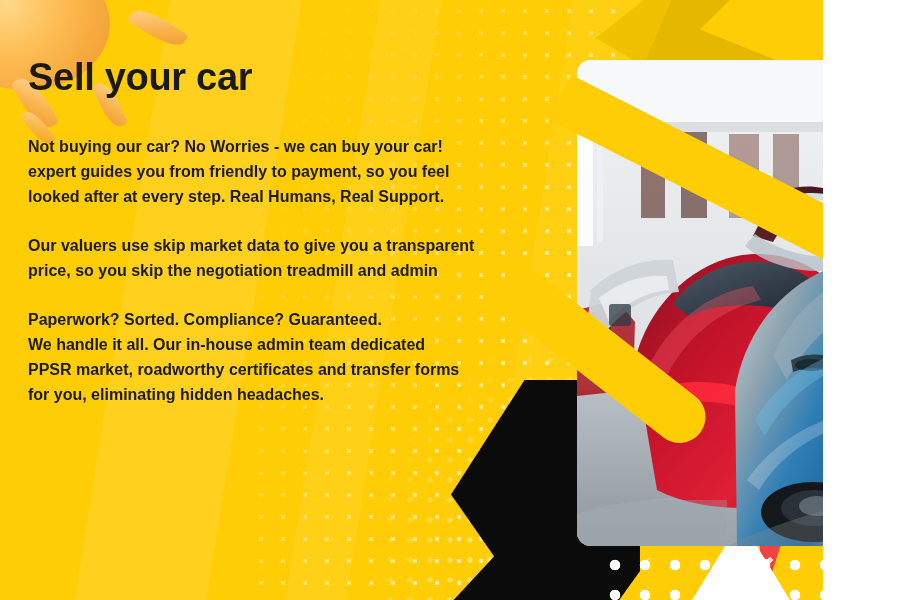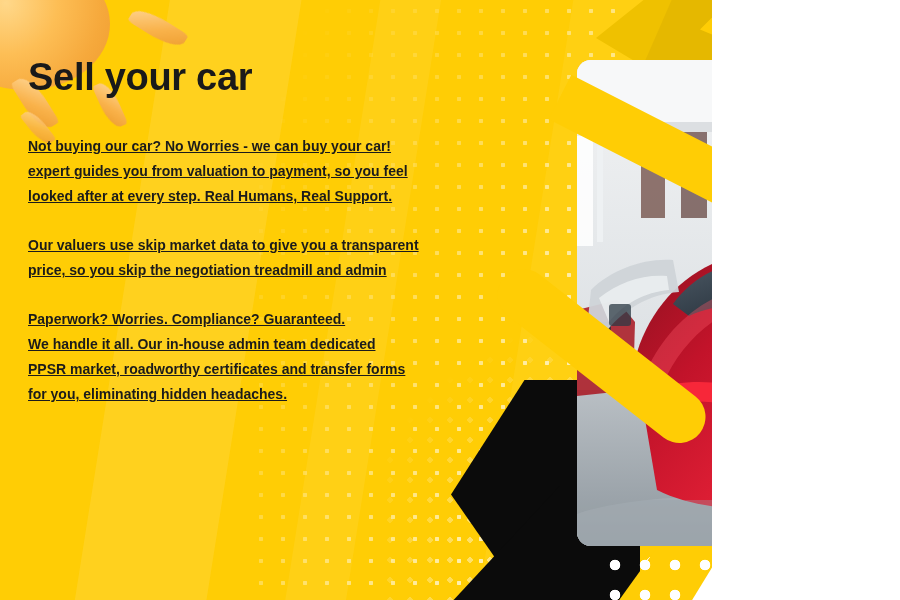--- a/index.html
+++ b/index.html
@@ -2,21 +2,21 @@
 <html><head>
 <meta charset="utf-8">
 <style>
   html,body{margin:0;padding:0;}
   body{
     width:900px;height:600px;overflow:hidden;
     font-family:"Liberation Sans", sans-serif;
     background:#ffffff;
   }
   #banner{
-    position:relative;width:712px;height:600px;overflow:hidden;
+    position:relative;width:823px;height:600px;overflow:hidden;
     background:#ef4444;
   }
 
   
   .yellow-field{
     position:absolute;left:0;top:0;width:760px;height:600px;
     background:#FFCD05;
   }
   .yellow-field-2{
     position:absolute;left:0;top:0;width:900px;height:120px;
@@ -154,23 +154,22 @@
   }
 
   
   .title{
     position:absolute;left:28px;top:56px;
     font-size:38px;font-weight:bold;color:#1A1A1A;
     letter-spacing:-.3px;
   }
   .body{
     position:absolute;left:28px;top:134px;width:540px;
-    font-size:14px;font-weight:bold;color:#1B1B1B;
+    font-size:16px;font-weight:bold;color:#1B1B1B;
     line-height:25px;
-    text-decoration:underline;
   }
   .para{margin:0 0 24px 0;}
   .para:last-child{margin-bottom:0;}
   .line{display:block;white-space:nowrap;}
 </style>
 </head>
 <body>
 
 <div id="banner">
 
@@ -297,28 +296,28 @@
   </div>
 
   <div class="diag-bar-top"></div>
   <div class="diag-bar"></div>
 
   <div class="title">Sell your car</div>
 
   <div class="body">
     <p class="para">
       <span class="line">Not buying our car? No Worries - we can buy your car!</span>
-      <span class="line">expert guides you from valuation to payment, so you feel</span>
+      <span class="line">expert guides you from friendly to payment, so you feel</span>
       <span class="line">looked after at every step. Real Humans, Real Support.</span>
     </p>
     <p class="para">
       <span class="line">Our valuers use skip market data to give you a transparent</span>
       <span class="line">price, so you skip the negotiation treadmill and admin</span>
     </p>
     <p class="para">
-      <span class="line">Paperwork? Worries. Compliance? Guaranteed.</span>
+      <span class="line">Paperwork? Sorted. Compliance? Guaranteed.</span>
       <span class="line">We handle it all. Our in-house admin team dedicated</span>
       <span class="line">PPSR market, roadworthy certificates and transfer forms</span>
       <span class="line">for you, eliminating hidden headaches.</span>
     </p>
   </div>
 
 </div>
 
 </body></html>

